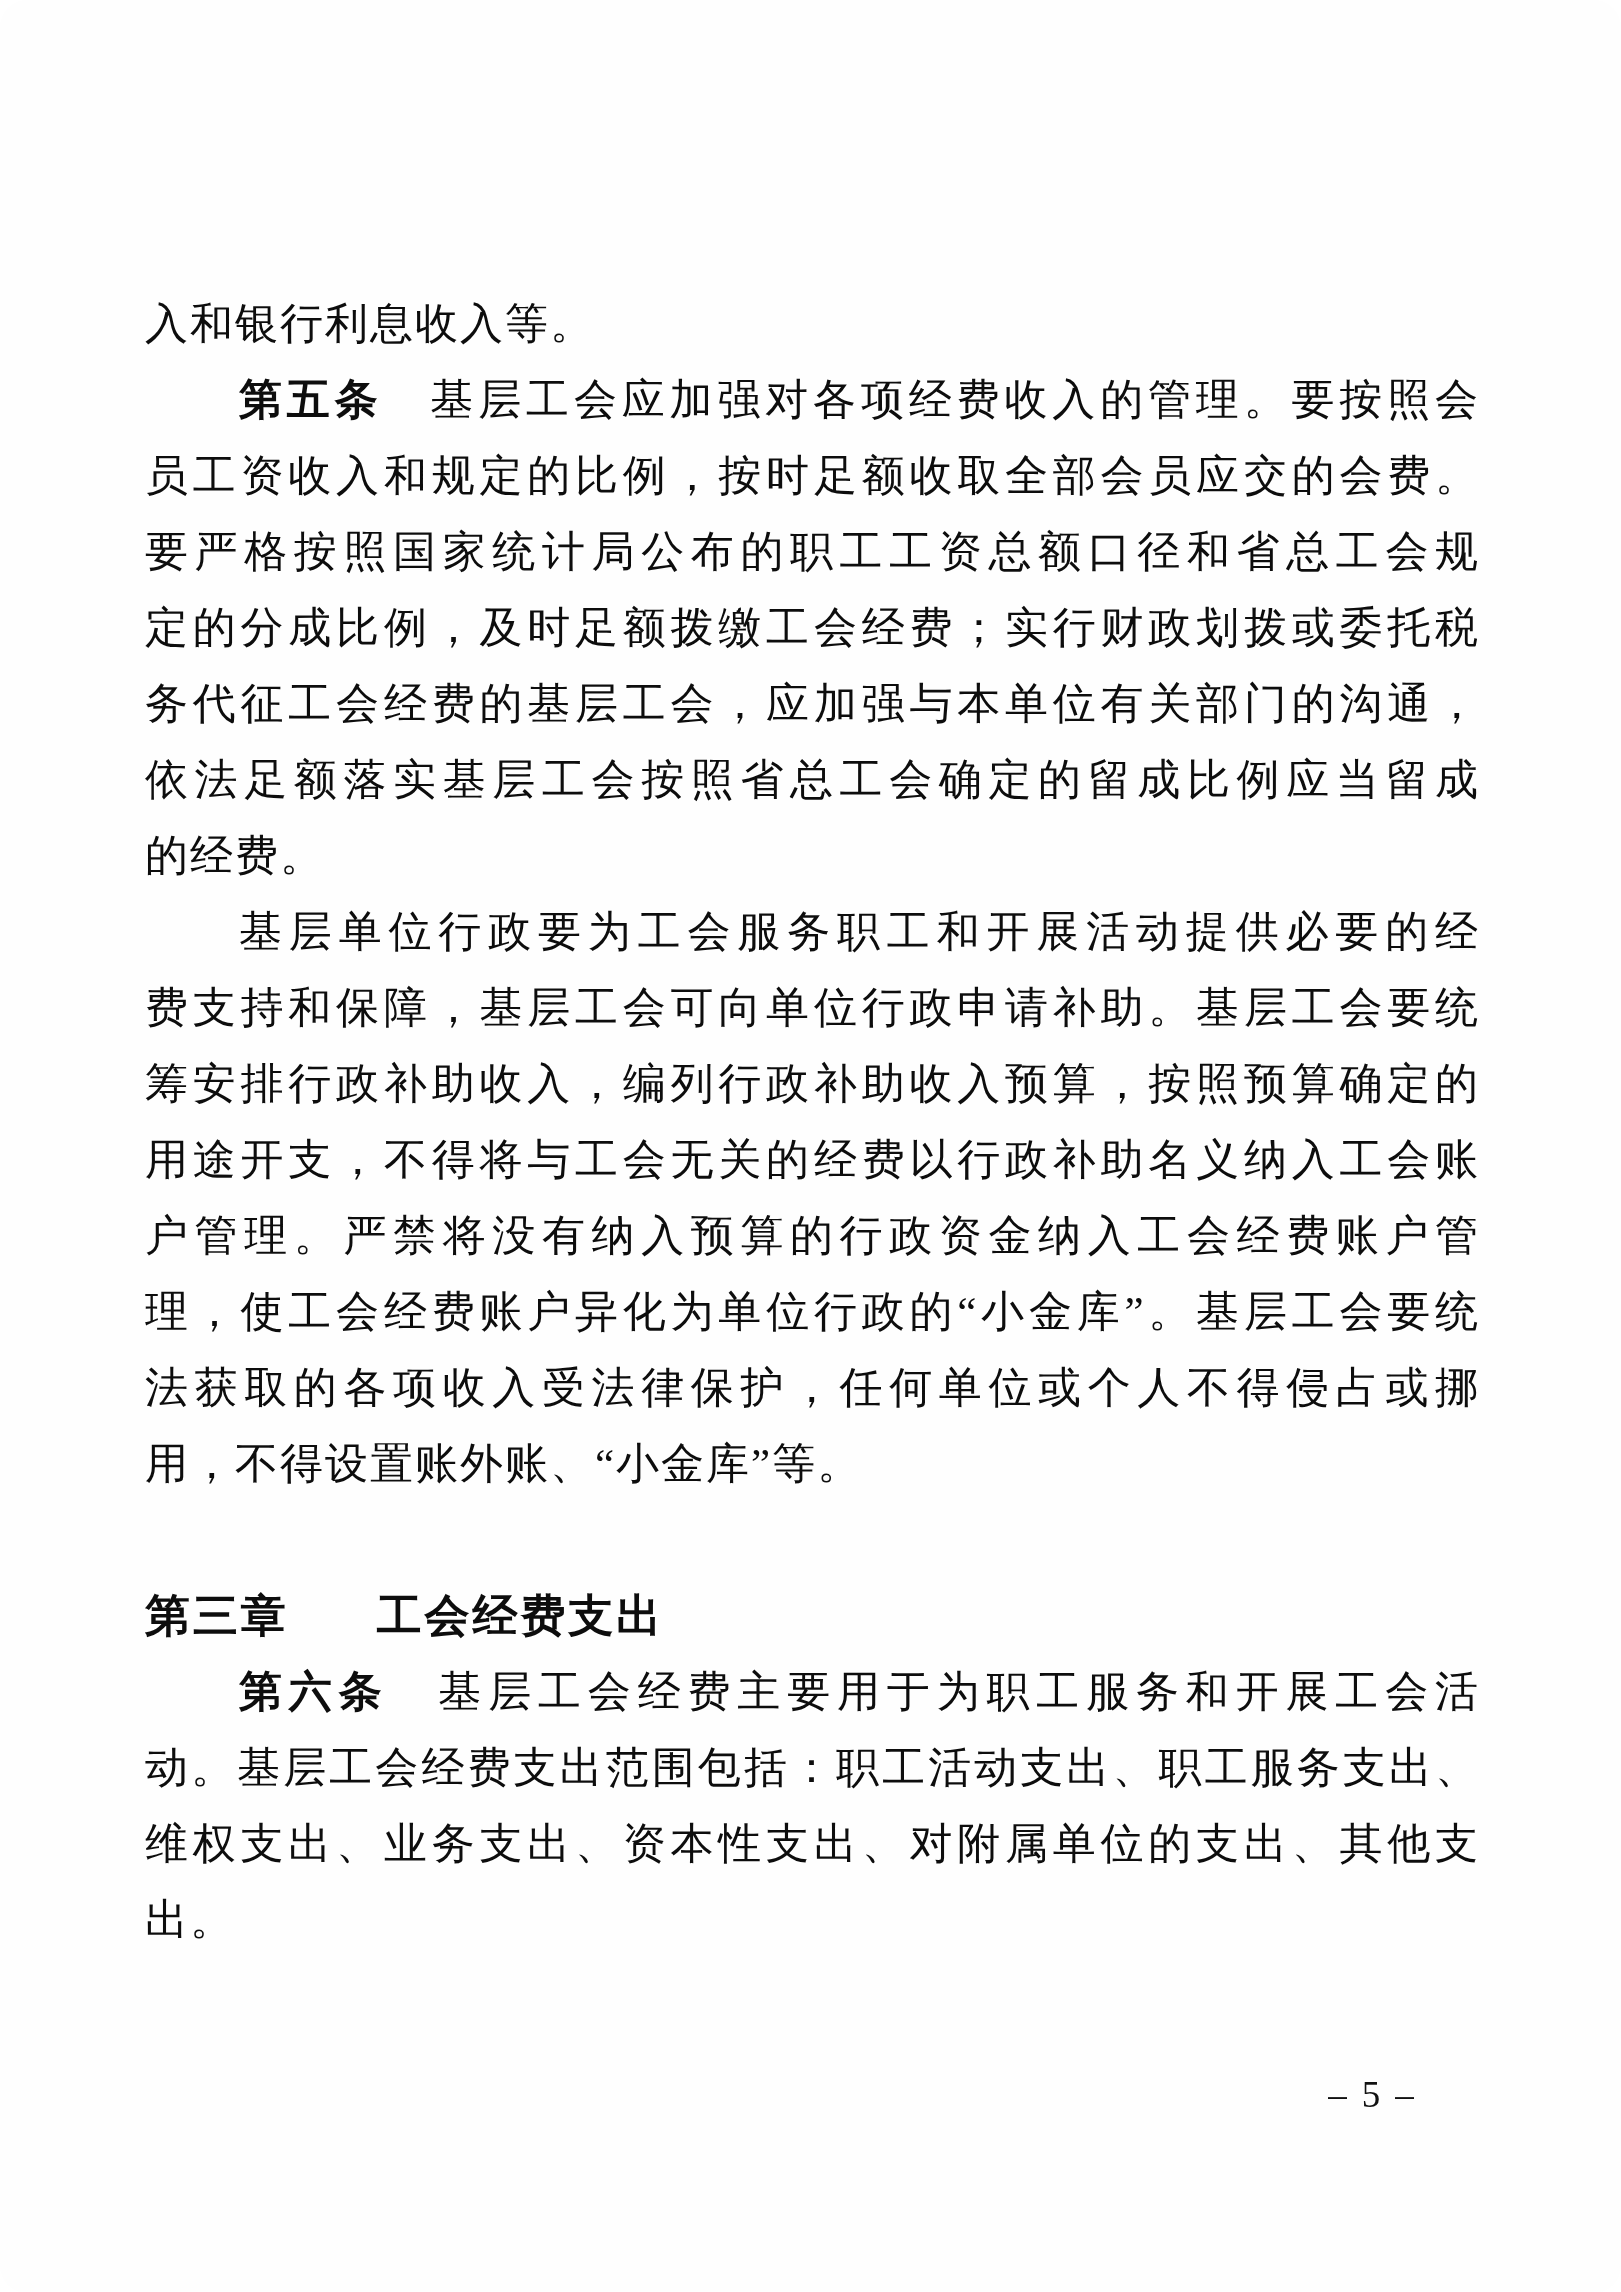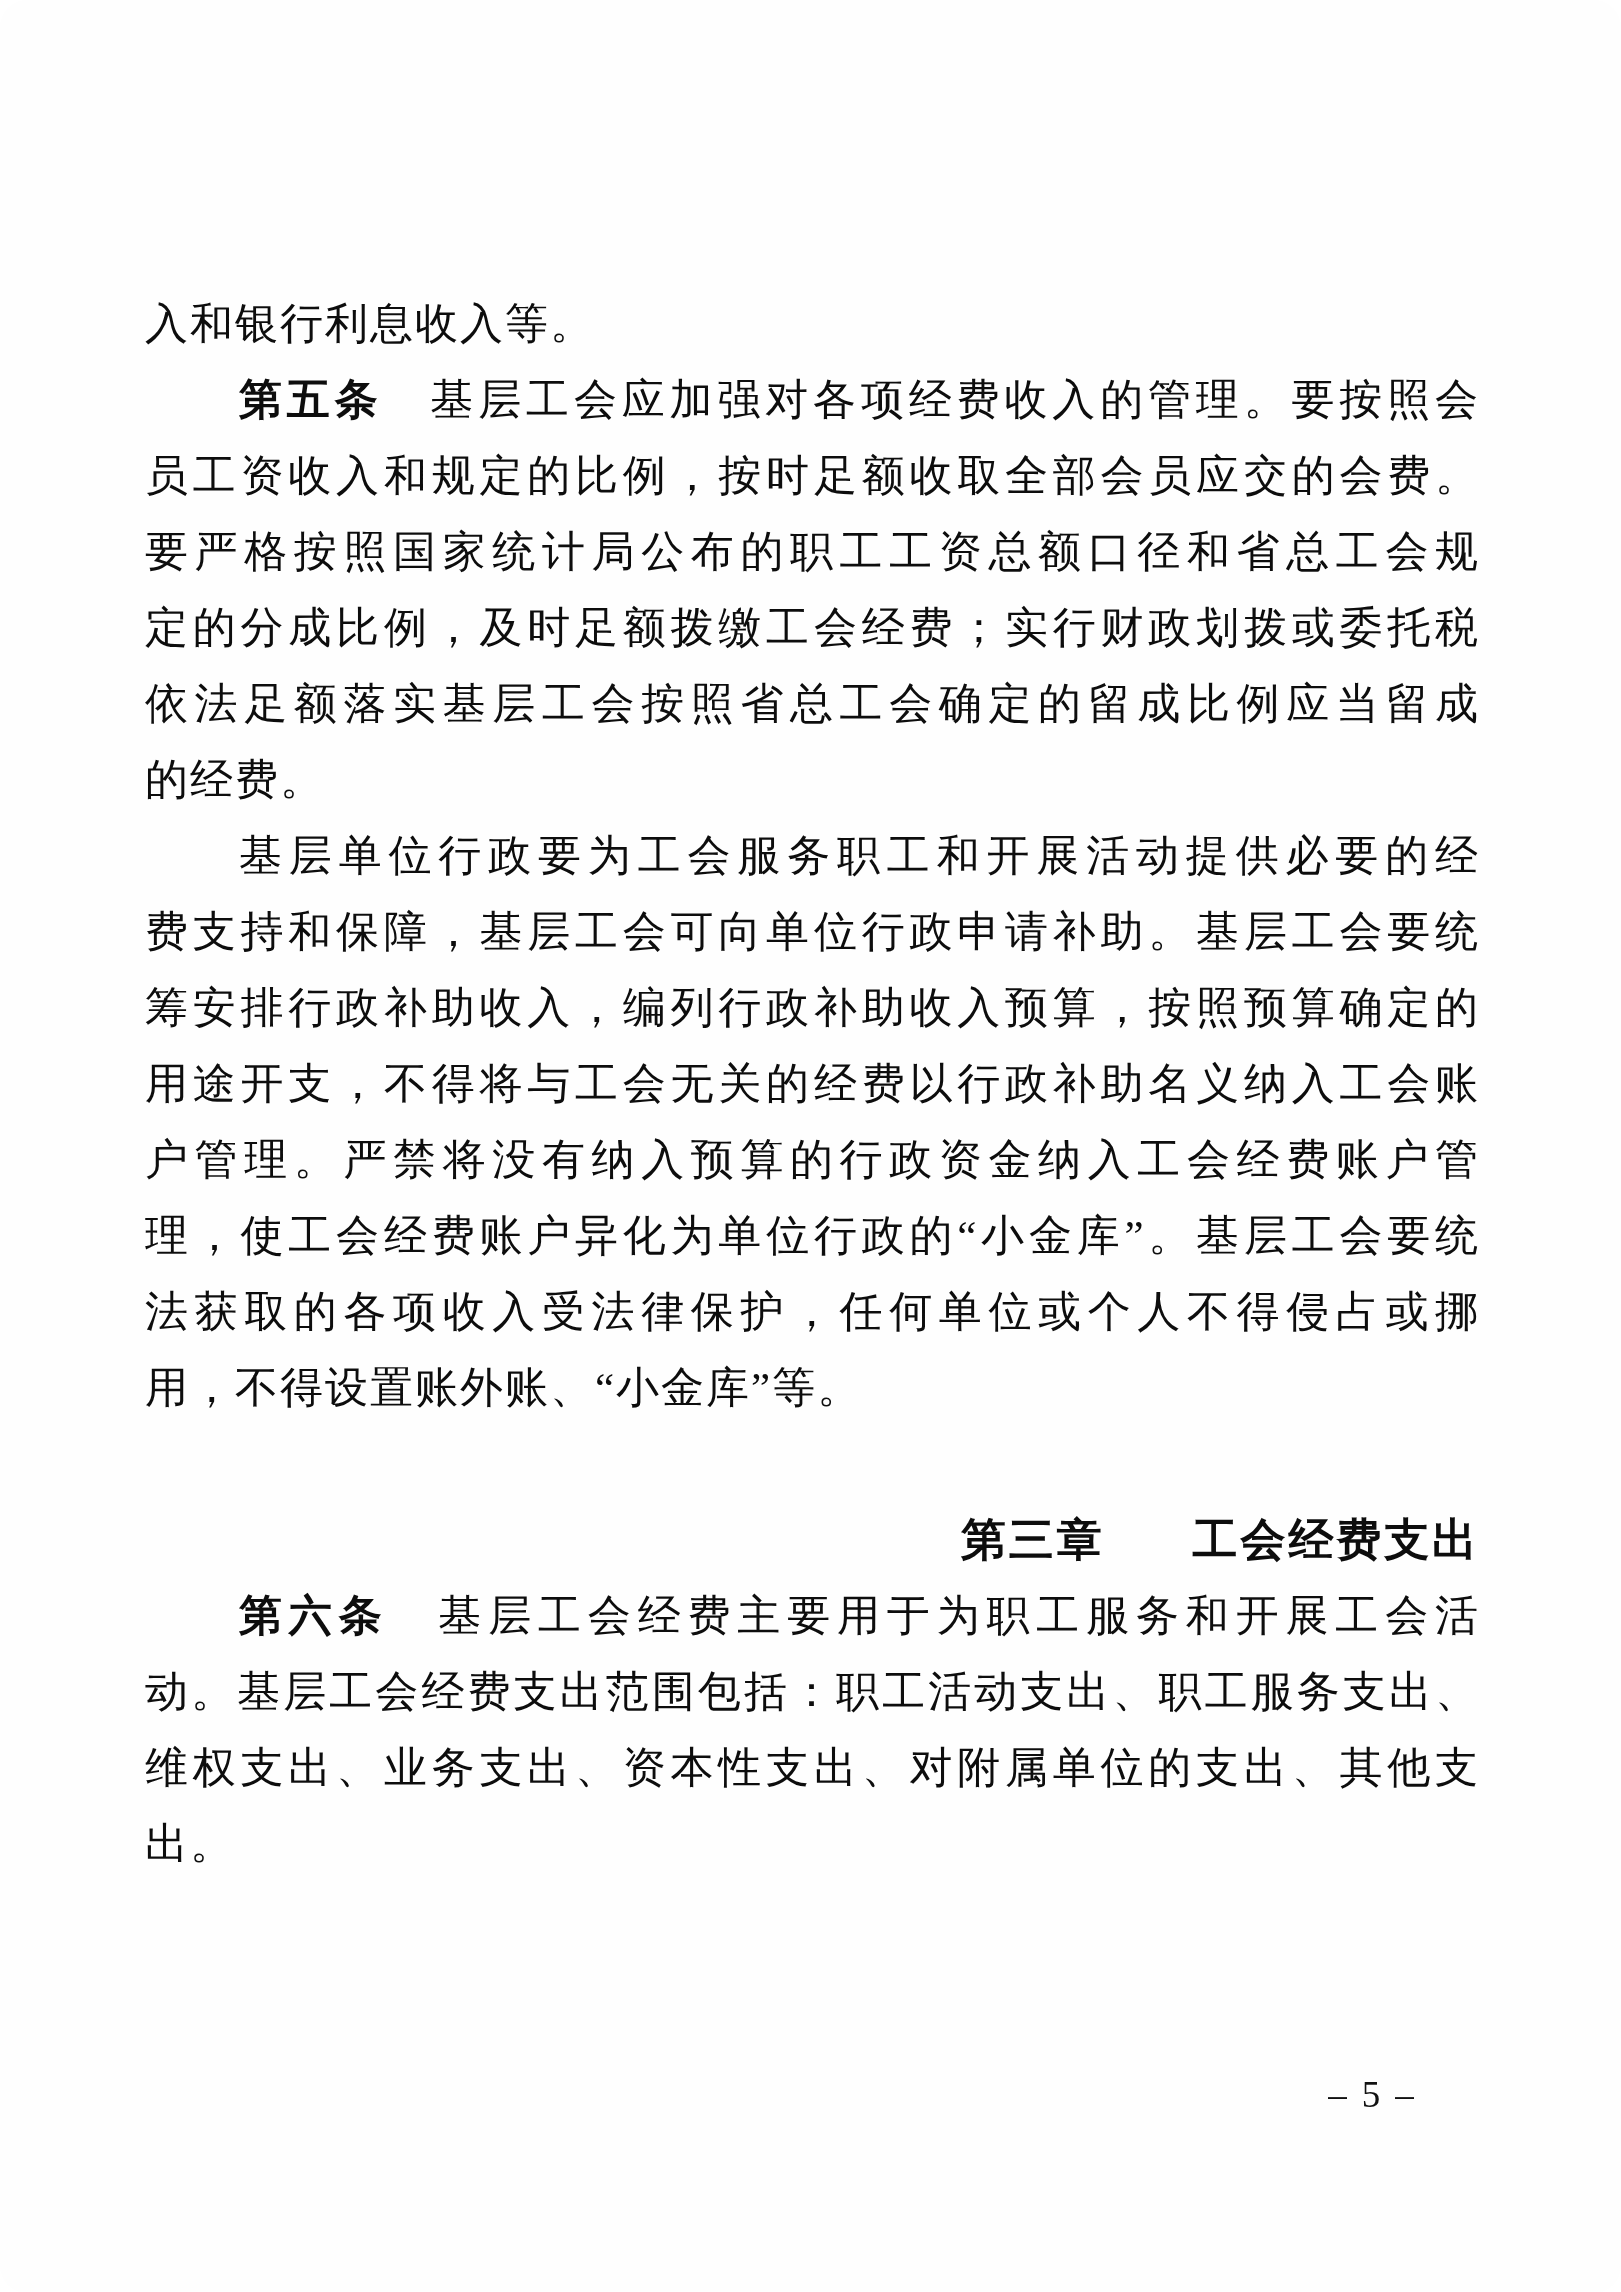--- a/index.html
+++ b/index.html
@@ -35,21 +35,21 @@
   .line.indent { text-indent: 94px; }
   .lead {
     font-weight: bold;
     font-family: Liberation Serif, serif;
   }
   .chapter-heading {
     margin-top: 76px;
     height: 76px;
     line-height: 76px;
     display: flex;
-    justify-content: flex-end;
+    justify-content: flex-start;
     column-gap: 88px;
     font-size: 45px;
     font-weight: bold;
     font-family: "Liberation Sans", "DejaVu Sans", sans-serif;
     letter-spacing: 2.9px;
   }
   .pagenum {
     position: absolute;
     top: 2070px;
     left: 1304px;
@@ -66,20 +66,21 @@
 <body>
 
 <div class="page">
   <div class="content">
     <div>
         <div class="line noj"><span>入和银行利息收入等。</span></div>
         <div class="line indent"><span class="lead">第五条</span><span>　基层工会应加强对各项经费收入的管理。要按照会</span></div>
         <div class="line"><span>员工资收入和规定的比例，按时足额收取全部会员应交的会费。</span></div>
         <div class="line"><span>要严格按照国家统计局公布的职工工资总额口径和省总工会规</span></div>
         <div class="line"><span>定的分成比例，及时足额拨缴工会经费；实行财政划拨或委托税</span></div>
+        <div class="line"><span>务代征工会经费的基层工会，应加强与本单位有关部门的沟通，</span></div>
         <div class="line"><span>依法足额落实基层工会按照省总工会确定的留成比例应当留成</span></div>
         <div class="line noj"><span>的经费。</span></div>
         <div class="line indent"><span>基层单位行政要为工会服务职工和开展活动提供必要的经</span></div>
         <div class="line"><span>费支持和保障，基层工会可向单位行政申请补助。基层工会要统</span></div>
         <div class="line"><span>筹安排行政补助收入，编列行政补助收入预算，按照预算确定的</span></div>
         <div class="line"><span>用途开支，不得将与工会无关的经费以行政补助名义纳入工会账</span></div>
         <div class="line"><span>户管理。严禁将没有纳入预算的行政资金纳入工会经费账户管</span></div>
         <div class="line"><span>理，使工会经费账户异化为单位行政的“小金库”。基层工会要统</span></div>
         <div class="line"><span>法获取的各项收入受法律保护，任何单位或个人不得侵占或挪</span></div>
         <div class="line noj"><span>用，不得设置账外账、“小金库”等。</span></div>

